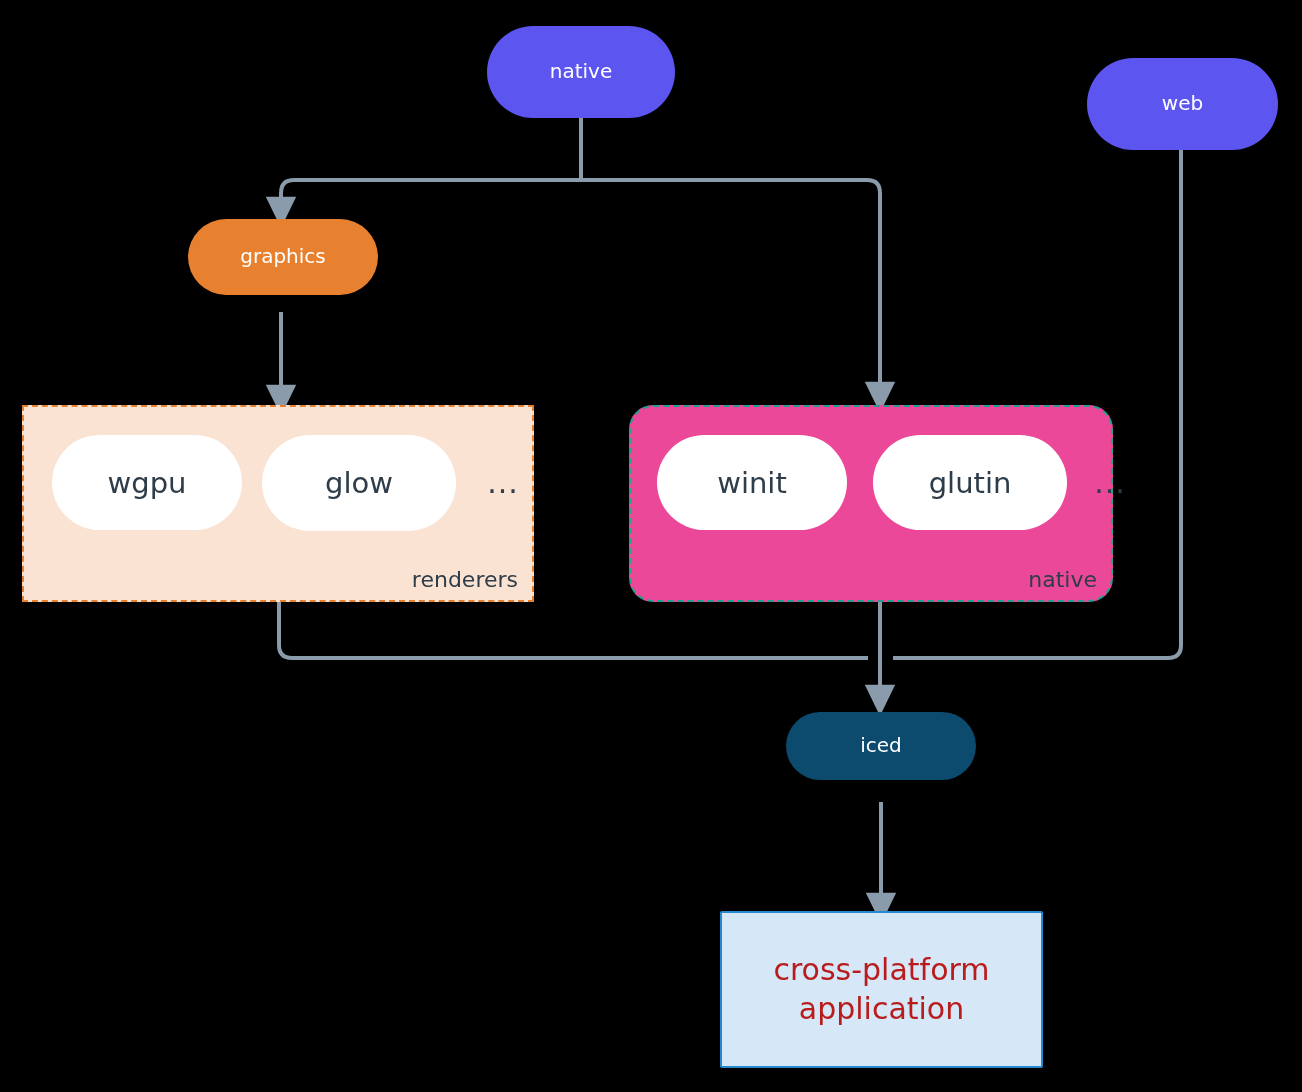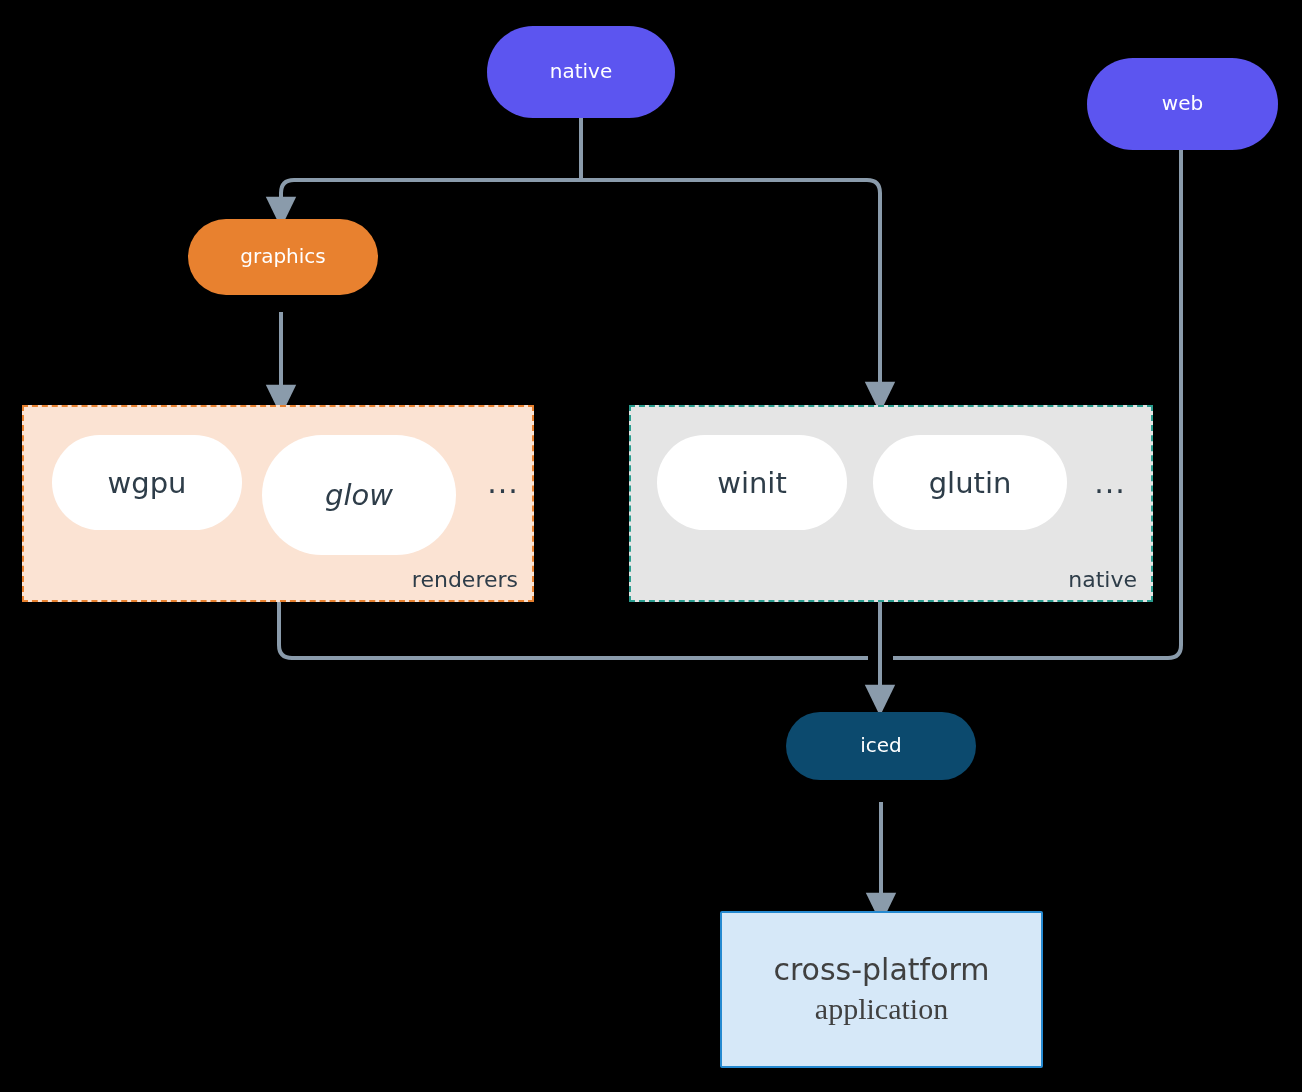--- a/index.html
+++ b/index.html
@@ -79,25 +79,25 @@
     color: #2e3d49;
     font-size: 30px;
     letter-spacing: 1px;
   }
 
   
   .rect-node {
     border-radius: 2px;
     border-width: 2px;
     border-style: solid;
-    color: #404040;
+    color: #b91c1c;
     font-size: 30px;
     flex-direction: column;
   }
-  .rect-node .line2 { display: block; font-family: Liberation Serif, serif; }
+  .rect-node .line2 { display: block; }
 </style>
 </head>
 <body>
 
 <div id="stage">
 
   <svg id="wires" viewBox="0 0 1302 1092" width="1302" height="1092" xmlns="http://www.w3.org/2000/svg">
     <defs>
       <marker id="arrowhead" markerWidth="9" markerHeight="9" refX="4.2" refY="4.4" orient="auto" markerUnits="strokeWidth">
         <path d="M0.4,0.6 L8.2,4.4 L0.4,8.2 z" fill="#8a9bab"></path>
@@ -134,30 +134,30 @@
   </div>
 
   <div class="node pill-entry" style="left:188px; top:219px; width:190px; height:76px; background:#e8812f;">
     <span>graphics</span>
   </div>
 
   <div class="group" style="left:22px; top:405px; width:512px; height:197px; background:#fbe3d3; border-color:#e8812f;padding-left:6px;">
     <div class="chip" style="left:28px; top:28px; width:190px; height:95px;">
       <span>wgpu</span>
     </div>
-    <div class="chip" style="left:238px; top:28px; width:194px; height:120px;font-style:italic;">
+    <div class="chip" style="left:238px; top:28px; width:194px; height:96px;">
       <span>glow</span>
     </div>
     <div class="ellipsis" style="left:452px; top:58px; width:54px; height:34px;">
       <span>...</span>
     </div>
     <div class="group-label">renderers</div>
   </div>
 
-  <div class="group" style="left:629px; top:405px; width:524px; height:197px; background:#e5e5e5; border-color:#2a9d8f;">
+  <div class="group" style="left:629px; top:405px; width:484px; height:197px; background:#ec4899; border-color:#2a9d8f;border-radius:24px;">
     <div class="chip" style="left:26px; top:28px; width:190px; height:95px;">
       <span>winit</span>
     </div>
     <div class="chip" style="left:242px; top:28px; width:194px; height:95px;">
       <span>glutin</span>
     </div>
     <div class="ellipsis" style="left:452px; top:58px; width:54px; height:34px;">
       <span>...</span>
     </div>
     <div class="group-label">native</div>

